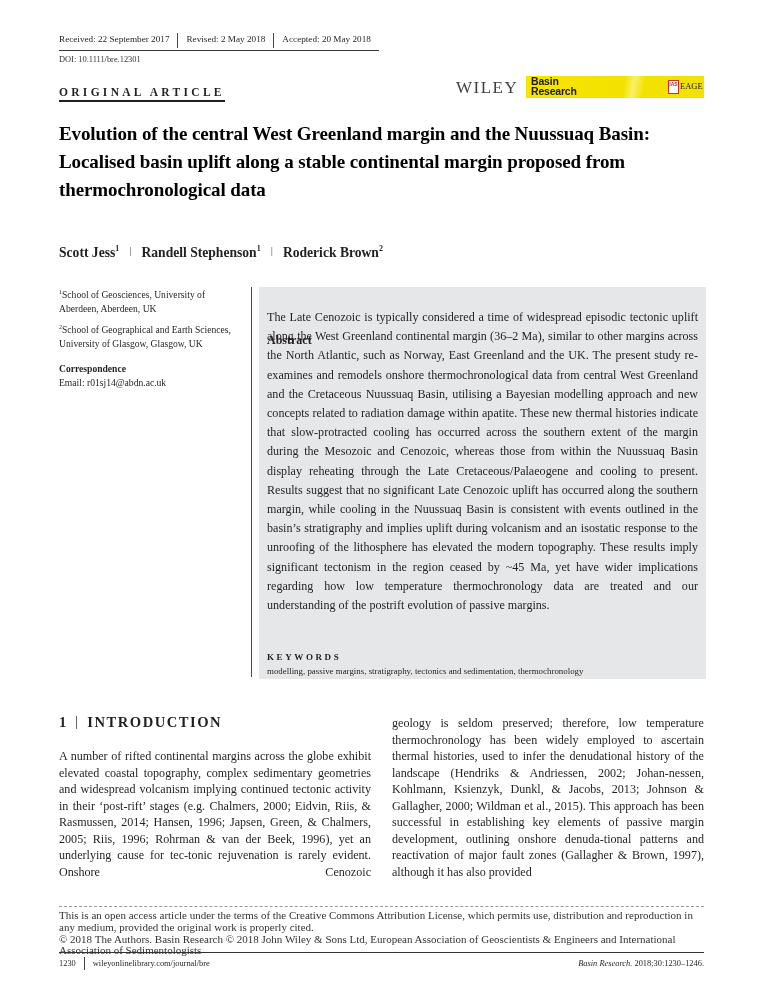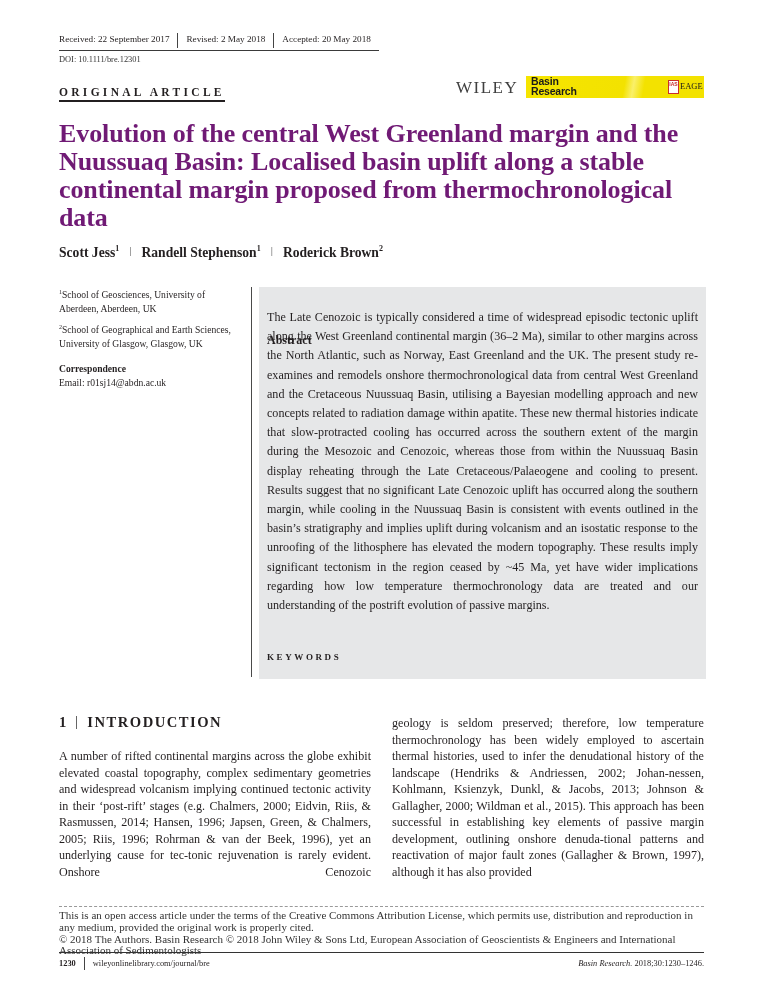--- a/index.html
+++ b/index.html
@@ -14,21 +14,21 @@
   .doi { left:59px; top:55px; font-size:8.4px; color:#333; }
 
   .section-tag { left:59px; top:86px; font-size:11.5px; font-weight:bold; letter-spacing:3.3px; padding-bottom:2px; border-bottom:2.4px solid #231f20; }
 
   .wiley { left:456px; top:78px; font-size:17px; letter-spacing:1.5px; color:#404040; font-family:"Liberation Serif", serif; }
   .journal-banner { left:526px; top:76px; width:178px; height:22px; background:linear-gradient(100deg,#f6e500 0%,#f3e200 55%,#faf06a 60%,#f3e200 66%,#f3e200 100%); }
   .jb-name { left:5px; top:0px; font-family:"Liberation Sans", sans-serif; font-weight:bold; font-size:10.5px; line-height:10px; color:#1a1a1a; letter-spacing:-0.2px; }
   .jb-ias { left:142px; top:4px; width:9px; height:12px; background:#fff; border:1px solid #c9302c; font-size:5px; color:#c9302c; text-align:center; line-height:7px; font-family:"Liberation Sans", sans-serif; font-weight:bold; }
   .jb-eage { left:154px; top:5px; font-size:8.5px; color:#1a1a1a; font-family:"Liberation Serif", serif; }
 
-  .title { left:59px; top:120px; width:650px; font-size:26px; font-weight:bold; line-height:28px; color:#701a75; letter-spacing:-0.1px; }
+  .title { left:59px; top:120px; width:650px; font-size:19px; font-weight:bold; line-height:28px; color:#000000; letter-spacing:-0.1px; }
   .authors { left:59px; top:244px; font-size:13.6px; font-weight:bold; display:flex; align-items:flex-start; }
   .authors sup { font-size:8px; vertical-align:6px; }
   .authors .asep { font-weight:normal; font-size:11px; padding:0 10px; color:#555; }
 
   .affil { left:59px; top:285px; width:185px; font-size:9.6px; line-height:14.3px; color:#231f20; }
   .affil p { margin:0 0 3px 0; }
   .affil sup { font-size:6px; vertical-align:4px; }
   .corr-h { font-weight:bold; margin-top:11px !important; margin-bottom:0 !important; }
   .vrule { left:251px; top:287px; width:1.2px; height:390px; background:#4a4a4a; }
 
@@ -41,21 +41,21 @@
   .sec1 { left:59px; top:714px; font-size:14.6px; font-weight:bold; letter-spacing:1.5px; display:flex; align-items:center; }
   .sec1 .num { letter-spacing:0; }
   .sec1 .bar { width:1px; height:13px; background:#666; margin:0 10px 0 10px; }
   .col1 { left:59px; top:748px; width:312px; font-size:12.1px; line-height:16.5px; text-align:justify; text-align-last:justify; }
   .col2 { left:392px; top:715px; width:312px; font-size:12.1px; line-height:16.5px; text-align:justify; }
 
   .fn-rule { left:59px; top:906px; width:645px; height:0; border-top:1px dashed #999; }
   .fn { left:59px; top:910px; width:650px; font-size:11px; line-height:11.8px; color:#333; }
   .foot-rule { left:59px; top:952px; width:645px; height:1.3px; background:#333; }
   .foot { left:59px; top:956px; width:645px; height:14px; font-size:8.4px; display:flex; align-items:center; }
-  .foot .page { font-weight:bold; }
+  .foot .page { font-weight:normal; }
   .foot .fsep { width:1px; height:13px; background:#444; margin:0 8px; }
   .foot .cite { margin-left:auto; }
   .foot .cite i { }
 </style>
 </head>
 <body>
 
 <div class="abs dates">
   <span>Received: 22 September 2017</span>
   <span class="sep"></span>
@@ -90,20 +90,21 @@
   <p><sup>2</sup><span>School of Geographical and Earth Sciences, University of Glasgow, Glasgow, UK</span></p>
   <p class="corr-h">Correspondence</p>
   <p style="margin:0">Email: r01sj14@abdn.ac.uk</p>
 </div>
 <div class="abs vrule"></div>
 
 <div class="abs abstract-box">
   <div class="abs abs-h">Abstract</div>
   <div class="abs abs-body">The Late Cenozoic is typically considered a time of widespread episodic tectonic uplift along the West Greenland continental margin (36–2 Ma), similar to other margins across the North Atlantic, such as Norway, East Greenland and the UK. The present study re-examines and remodels onshore thermochronological data from central West Greenland and the Cretaceous Nuussuaq Basin, utilising a Bayesian modelling approach and new concepts related to radiation damage within apatite. These new thermal histories indicate that slow-protracted cooling has occurred across the southern extent of the margin during the Mesozoic and Cenozoic, whereas those from within the Nuussuaq Basin display reheating through the Late Cretaceous/Palaeogene and cooling to present. Results suggest that no significant Late Cenozoic uplift has occurred along the southern margin, while cooling in the Nuussuaq Basin is consistent with events outlined in the basin’s stratigraphy and implies uplift during volcanism and an isostatic response to the unroofing of the lithosphere has elevated the modern topography. These results imply significant tectonism in the region ceased by ~45 Ma, yet have wider implications regarding how low temperature thermochronology data are treated and our understanding of the postrift evolution of passive margins.</div>
   <div class="abs kw-h">KEYWORDS</div>
+  <div class="abs kw-body">modelling, passive margins, stratigraphy, tectonics and sedimentation, thermochronology</div>
 </div>
 
 <div class="abs sec1">
   <span class="num">1</span>
   <span class="bar"></span>
   <span>INTRODUCTION</span>
 </div>
 <div class="abs col1">A number of rifted continental margins across the globe exhibit elevated coastal topography, complex sedimentary geometries and widespread volcanism implying continued tectonic activity in their ‘post-rift’ stages (e.g. Chalmers, 2000; Eidvin, Riis, &amp; Rasmussen, 2014; Hansen, 1996; Japsen, Green, &amp; Chalmers, 2005; Riis, 1996; Rohrman &amp; van der Beek, 1996), yet an underlying cause for tec-tonic rejuvenation is rarely evident. Onshore Cenozoic</div>
 <div class="abs col2">geology is seldom preserved; therefore, low temperature thermochronology has been widely employed to ascertain thermal histories, used to infer the denudational history of the landscape (Hendriks &amp; Andriessen, 2002; Johan-nessen, Kohlmann, Ksienzyk, Dunkl, &amp; Jacobs, 2013; Johnson &amp; Gallagher, 2000; Wildman et al., 2015). This approach has been successful in establishing key elements of passive margin development, outlining onshore denuda-tional patterns and reactivation of major fault zones (Gallagher &amp; Brown, 1997), although it has also provided</div>
 

